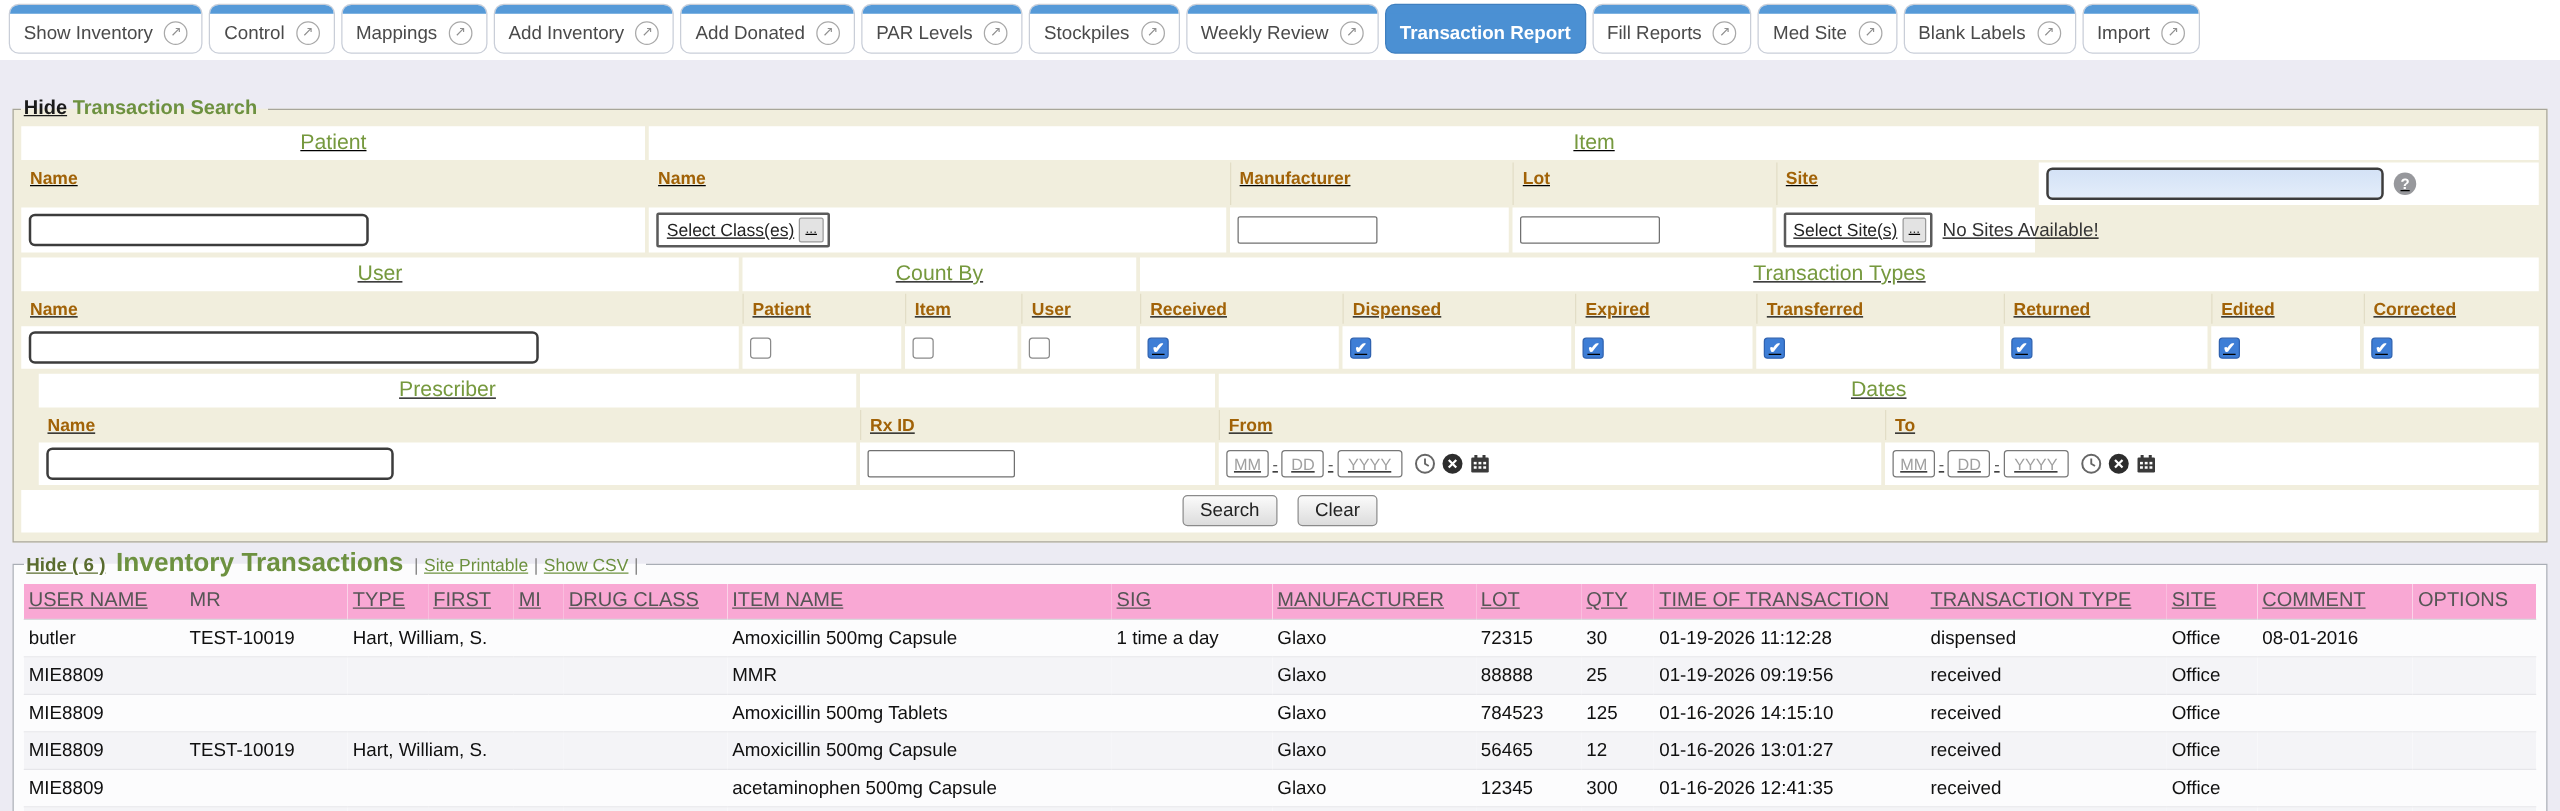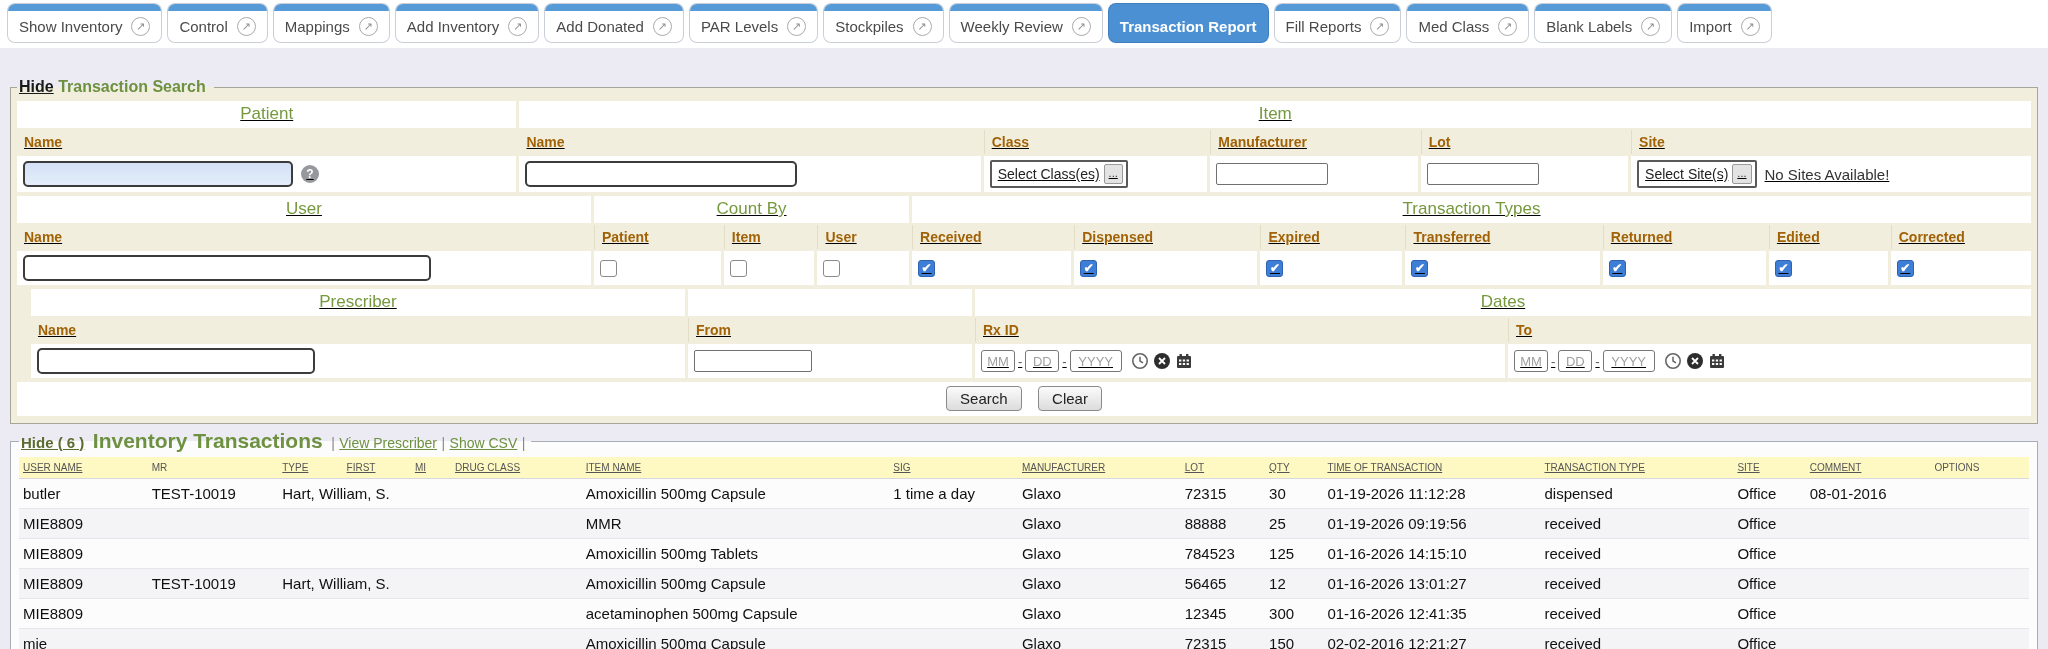--- a/index.html
+++ b/index.html
@@ -71,22 +71,22 @@
   
   fieldset.fs2 { margin:5px 10px 0 10px; border:1px solid #a9adb5; background:#fcfcfd;
     padding:2px 8px 0 8px; }
   fieldset.fs2 legend { padding:0 6px 0 2px; white-space:nowrap; }
   .hide6 { color:#5a6c2f; font-size:15px; font-weight:bold; text-decoration:underline; cursor:pointer; }
   .fs2-title { color:#6d9140; font-size:21px; font-weight:bold; margin:0 4px; }
   .pipe { color:#888; font-size:14px; }
   .leglink { color:#6d9140; font-size:14px; text-decoration:underline; cursor:pointer; }
 
   table.tx { width:100%; border-collapse:collapse; table-layout:fixed; margin-top:2px; }
-  table.tx th { font-size:10px; font-weight:normal; color:#555; text-align:left;
-    padding:5px 4px; background:#fef9c3; border-bottom:1px solid #d8d8dc;
+  table.tx th { font-size:16px; font-weight:normal; color:#555; text-align:left;
+    padding:5px 4px; background:#f9a8d4; border-bottom:1px solid #d8d8dc;
     text-decoration:underline; cursor:pointer; white-space:nowrap; overflow:hidden; }
   table.tx th.nosort { text-decoration:none; cursor:default; }
   table.tx td { font-size:15px; color:#101010; padding:6px 4px; border-bottom:1px solid #e6e6ea;
     white-space:nowrap; overflow:hidden; }
   table.tx tr.alt td { background:#f4f4f7; }
 </style>
 </head>
 <body>
 
 <div class="tabbar" id="tabbar">
@@ -155,21 +155,21 @@
     <div class="tab">
       <div class="bar"></div>
       <div class="body">
         <span>Fill Reports</span>
         <span class="popout">↗</span>
       </div>
     </div>
     <div class="tab">
       <div class="bar"></div>
       <div class="body">
-        <span>Med Class</span>
+        <span>Med Site</span>
         <span class="popout">↗</span>
       </div>
     </div>
     <div class="tab">
       <div class="bar"></div>
       <div class="body">
         <span>Blank Labels</span>
         <span class="popout">↗</span>
       </div>
     </div>
@@ -187,21 +187,20 @@
     <span class="hide-link">Hide</span>
     <span class="fs1-title">Transaction Search</span>
   </legend>
 
   <div class="band band1">
     <div class="hdr">Patient</div>
     <div class="hdr" style="grid-column:2/-1">Item</div>
 
     <div class="lbl">Name</div>
     <div class="lbl">Name</div>
-    <div class="lbl sep">Class</div>
     <div class="lbl sep">Manufacturer</div>
     <div class="lbl sep">Lot</div>
     <div class="lbl sep">Site</div>
 
     <div class="inp">
       <input class="big focus" style="width: 270px;">
       <span class="help">?</span>
     </div>
     <div class="inp">
       <input class="big" style="width: 272px;">
@@ -278,22 +277,22 @@
         <span class="cb checked">✔</span>
       </div>
   </div>
 
   <div class="band band3">
     <div class="hdr">Prescriber</div>
     <div class="hdr"></div>
     <div class="hdr" style="grid-column:3/-1">Dates</div>
 
     <div class="lbl">Name</div>
+    <div class="lbl sep">Rx ID</div>
     <div class="lbl sep">From</div>
-    <div class="lbl sep">Rx ID</div>
     <div class="lbl sep">To</div>
 
     <div class="inp">
       <input class="big" style="width: 278px;">
     </div>
     <div class="inp">
       <input class="small" style="width: 118px;">
     </div>
     <div class="inp">
       <span class="dategrp">
@@ -365,21 +364,21 @@
     <button class="std">Search</button>
     <button class="std">Clear</button>
   </div>
 </fieldset>
 
 <fieldset class="fs2">
   <legend>
     <span class="hide6">Hide ( 6 )</span>
     <span class="fs2-title">Inventory Transactions</span>
     <span class="pipe">|</span>
-    <span class="leglink">View Prescriber</span>
+    <span class="leglink">Site Printable</span>
     <span class="pipe">|</span>
     <span class="leglink">Show CSV</span>
     <span class="pipe">|</span>
   </legend>
 
   <table class="tx">
     <colgroup>
       <col style="width:6.4%">
         <col style="width:6.5%">
         <col style="width:3.2%">

